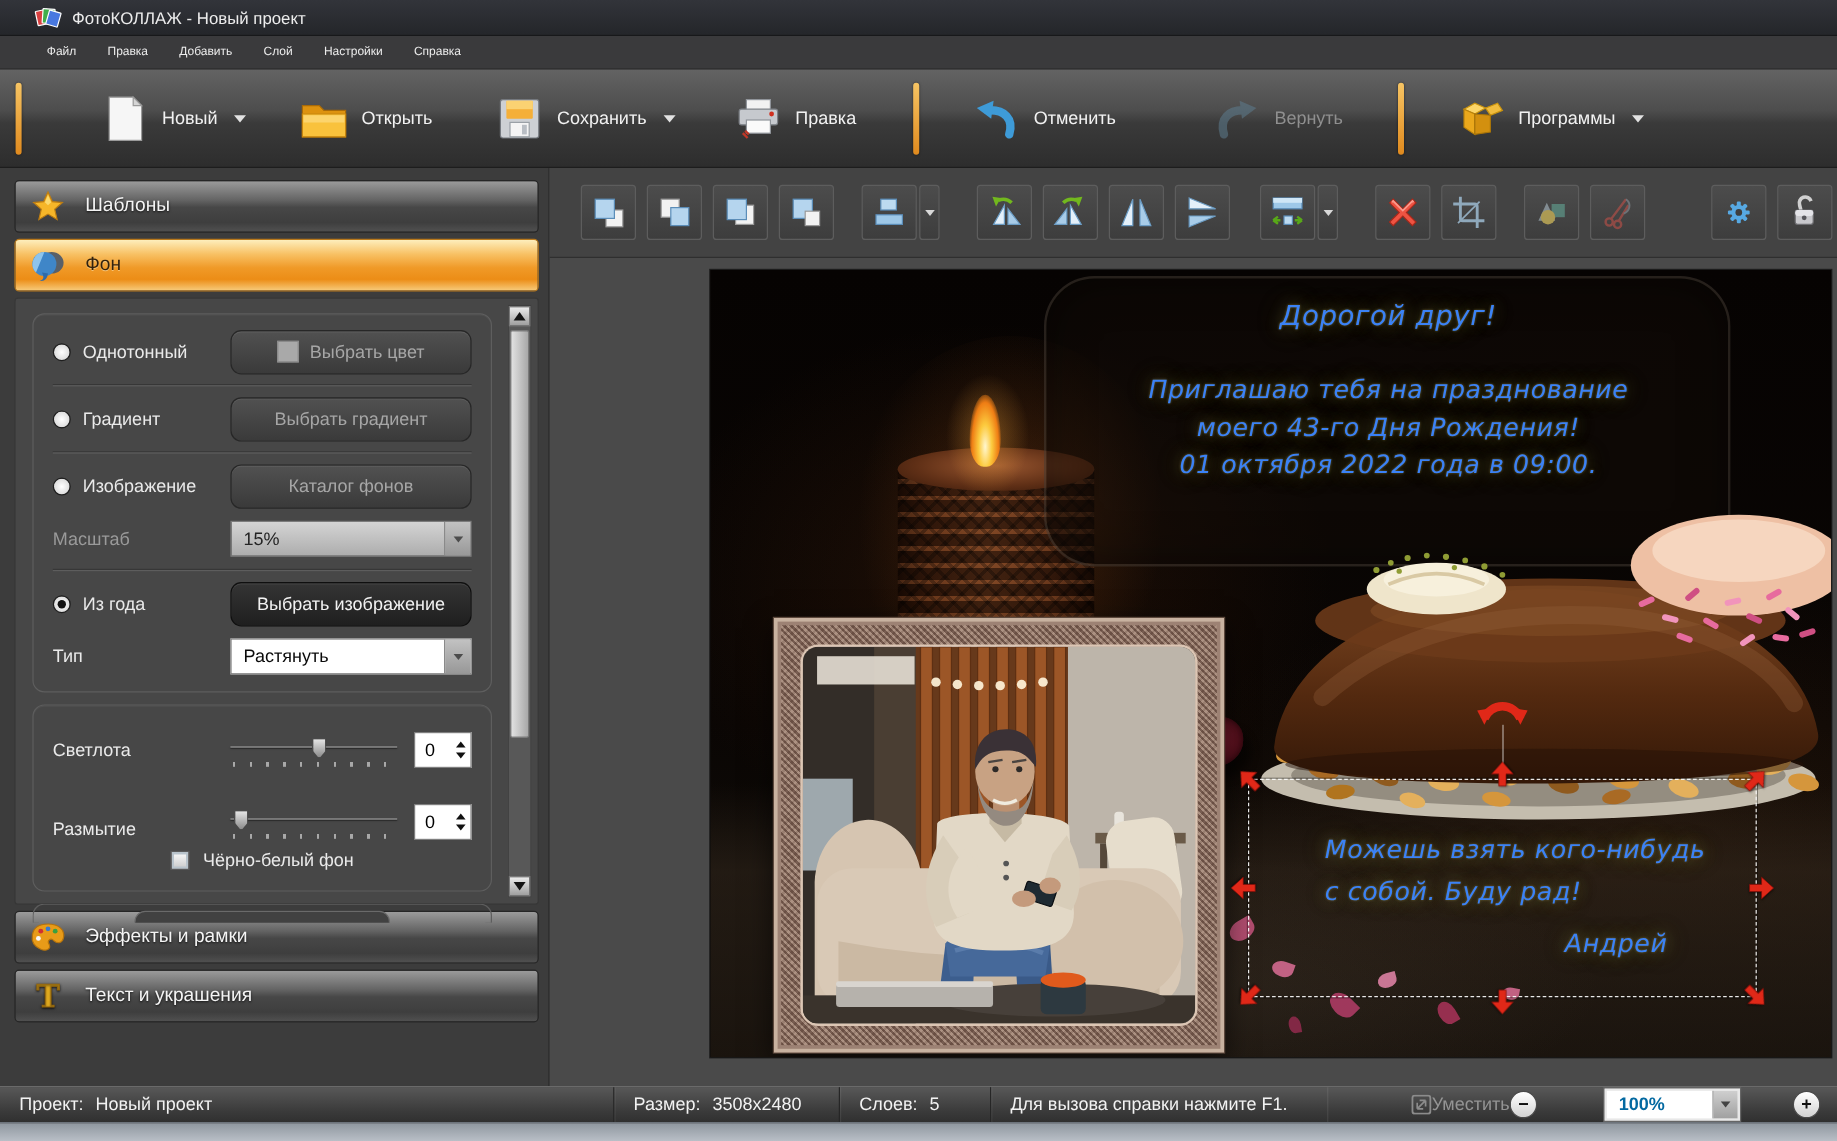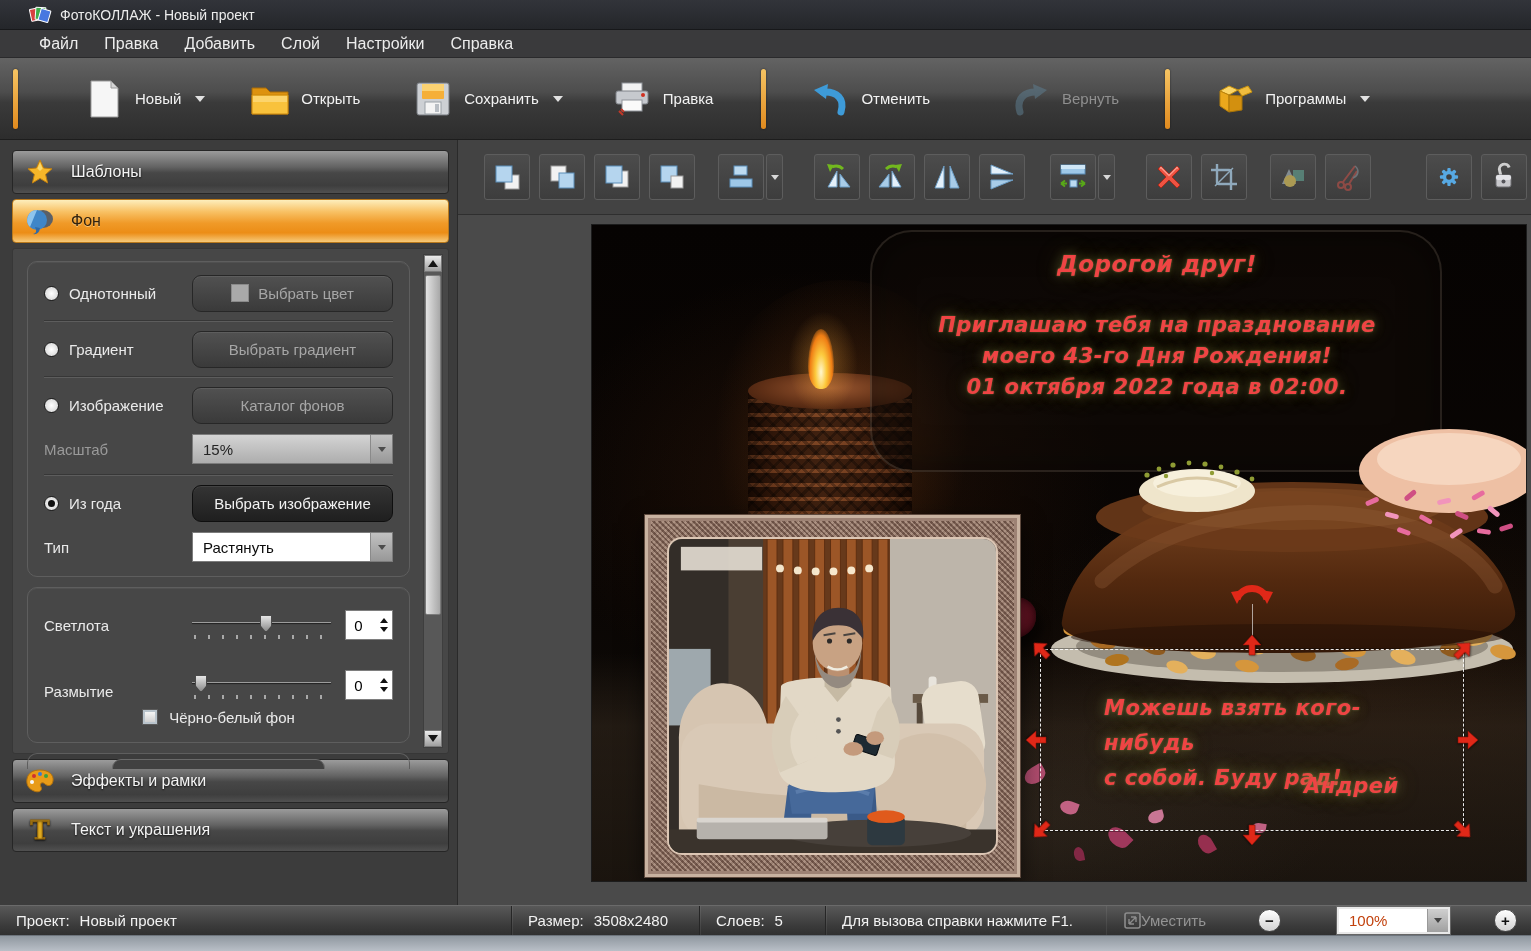--- a/index.html
+++ b/index.html
@@ -11,21 +11,21 @@
   
   .titlebar { height:30px; background:linear-gradient(#32343a,#24262a); display:flex; align-items:center; padding-left:30px; color:#ececec; font-size:14px; border-bottom:1px solid #17181a; }
   .appicon { position:relative; width:20px; height:18px; margin-right:10px; }
   .appicon i { position:absolute; width:11px; height:13px; border:1px solid #fff; border-radius:1px; }
   .appicon i:nth-child(1){ left:0; top:2px; background:#d84040; transform:rotate(-12deg); }
   .appicon i:nth-child(2){ left:5px; top:1px; background:#3fae4a; transform:rotate(4deg); }
   .appicon i:nth-child(3){ left:9px; top:3px; background:#4878e0; transform:rotate(16deg); }
 
   
   .menubar { height:28px; background:#3a3a3c; border-bottom:1px solid #2a2a2c; display:flex; align-items:center; padding-left:26px; }
-  .menu-item { color:#ececec; font-size:16px; padding:4px 13px; cursor:default; }
+  .menu-item { color:#ececec; font-size:10px; padding:4px 13px; cursor:default; }
 
   
   .toolbar { height:82px; background:linear-gradient(180deg,#636363 0%,#4d4d4d 42%,#3a3a3a 55%,#2d2d2d 100%); display:flex; align-items:center; border-bottom:1px solid #1d1d1d; }
   .tsep { width:5px; height:60px; border-radius:3px; background:linear-gradient(180deg,#f6c463,#e08a1e); margin:0 13px; box-shadow:0 0 2px rgba(0,0,0,.6); }
   .tbtn { display:flex; align-items:center; gap:10px; padding:0 12px; color:#f2f2f2; font-size:15px; cursor:default; }
   .tbtn.disabled { color:#8f8f8f; }
   .tcaret { width:0; height:0; border-left:5px solid transparent; border-right:5px solid transparent; border-top:6px solid #e2e2e2; margin:0 10px 0 2px; }
   .ticon { width:42px; height:42px; display:flex; align-items:center; justify-content:center; }
 
   
@@ -122,21 +122,21 @@
   .candle-body { left:156px; top:164px; width:164px; height:206px; border-radius:0 0 10px 10px;
      background:
        repeating-linear-gradient(45deg, transparent 0 7px, rgba(0,0,0,.28) 7px 10px),
        repeating-linear-gradient(-45deg, transparent 0 7px, rgba(0,0,0,.28) 7px 10px),
        repeating-linear-gradient(0deg, rgba(20,8,3,.5) 0 10px, rgba(160,90,48,.34) 10px 14px),
        linear-gradient(90deg,#190b04 0%, #4c2510 16%, #6e3c1e 46%, #4f2712 78%, #150903 100%); }
 
   .invite-panel { left:278px; top:5px; width:572px; height:242px; border-radius:42px;
      background:rgba(22,15,9,.42); border:2px solid rgba(170,158,145,.17);
      box-shadow:inset 0 0 40px rgba(0,0,0,.45); }
-  .glowtext { color:#ef4444; font-style:italic; font-weight:bold; font-family:"DejaVu Sans",sans-serif; letter-spacing:.5px;
+  .glowtext { color:#3b82f6; font-style:italic; font-weight:normal; font-family:"DejaVu Sans",sans-serif; letter-spacing:.5px;
      text-shadow:0 0 2px rgba(120,110,60,.9), 0 0 12px rgba(168,178,88,.45), 0 0 26px rgba(140,150,60,.3); }
   .invite { left:280px; top:26px; width:570px; text-align:center; }
   .invite .greet { font-size:23px; margin-bottom:33px; }
   .invite .l { font-size:21px; line-height:31px; }
   .invite .sp { margin-top:27px; }
 
   .rose { left:396px; top:372px; width:48px; height:42px; border-radius:50% 45% 55% 50%; opacity:.92;
      background:radial-gradient(circle at 45% 45%, #93243a 0%, #6c1526 45%, #3d0a12 100%);
      box-shadow:inset 0 0 6px #2a060c, 6px 10px 8px rgba(0,0,0,.5); }
   .petal { border-radius:62% 0 58% 55%; opacity:.88; }
@@ -171,25 +171,25 @@
   .note { left:512px; top:466px; width:330px; font-size:21px; line-height:35px; text-align:left; }
   .sig  { left:712px; top:549px; font-size:21px; }
 
   
   .statusbar { height:30px; background:linear-gradient(#585858,#3a3a3a 70%,#303030); border-top:1px solid #6a6a6a;
      display:flex; align-items:center; color:#f2f2f2; font-size:15px; }
   .sseg { height:100%; display:flex; align-items:center; padding:0 16px; border-right:1px solid #262626; box-shadow:1px 0 0 rgba(255,255,255,.07); }
   .sseg b { font-weight:normal; margin-right:10px; }
   .s1 { width:512px; } .s2 { width:188px; } .s3 { width:126px; } .s4 { width:280px; border-right:none; }
   .sright { flex:1; display:flex; align-items:center; justify-content:flex-end; gap:0; padding-right:14px; }
-  .fitbtn { display:flex; align-items:center; color:#949494; margin-right:52px; }
+  .fitbtn { display:flex; align-items:center; color:#949494; }
   .zoombtn { width:23px; height:23px; border-radius:50%; background:linear-gradient(#ffffff,#d2d2d2); border:1px solid #4a4a4a;
      color:#111; font-weight:bold; font-size:15px; display:flex; align-items:center; justify-content:center; line-height:1; }
   .zoomsel { width:113px; height:27px; background:#fff; border:2px solid #e8e8e8; outline:1px solid #666; display:flex; margin:0 44px 0 56px; }
-  .zoomsel .zval { flex:1; display:flex; align-items:center; padding-left:10px; color:#c2410c; font-size:15px; }
+  .zoomsel .zval { flex:1; display:flex; align-items:center; padding-left:10px; color:#0369a1; font-size:15px;font-weight:bold; }
   .zoomsel .zarr { width:21px; border-left:1px solid #999; background:linear-gradient(#cfcfcf,#a0a0a0); display:flex; align-items:center; justify-content:center; }
   .zoomsel .zarr::after { content:""; border-left:4px solid transparent; border-right:4px solid transparent; border-top:5px solid #444; }
   .winstrip { height:16px; background:linear-gradient(#8f979f,#b9bfc7); border-top:1px solid #6d747c; }
 </style>
 </head>
 <body>
 
 <div class="app">
 
   <div class="titlebar">
@@ -574,21 +574,21 @@
         <div class="candle-body ab"></div>
         <div class="candle-top ab"></div>
         <div class="flame-halo ab"></div>
         <div class="flame ab"></div>
 
         <div class="invite-panel ab"></div>
         <div class="invite ab">
           <div class="greet glowtext">Дорогой друг!</div>
           <div class="l glowtext">Приглашаю тебя на празднование</div>
           <div class="l glowtext">моего 43-го Дня Рождения!</div>
-          <div class="l glowtext">01 октября 2022 года в 02:00.</div>
+          <div class="l glowtext">01 октября 2022 года в 09:00.</div>
         </div>
 
         <svg class="cake ab" viewBox="0 0 479 268" preserveAspectRatio="none">
           <defs>
             <linearGradient id="gchoc" x1="0" y1="0" x2="0" y2="1">
               <stop offset="0" stop-color="#7c4722"></stop>
                 <stop offset=".55" stop-color="#53290f"></stop>
                 <stop offset="1" stop-color="#331808"></stop>
             </linearGradient>
           </defs>

